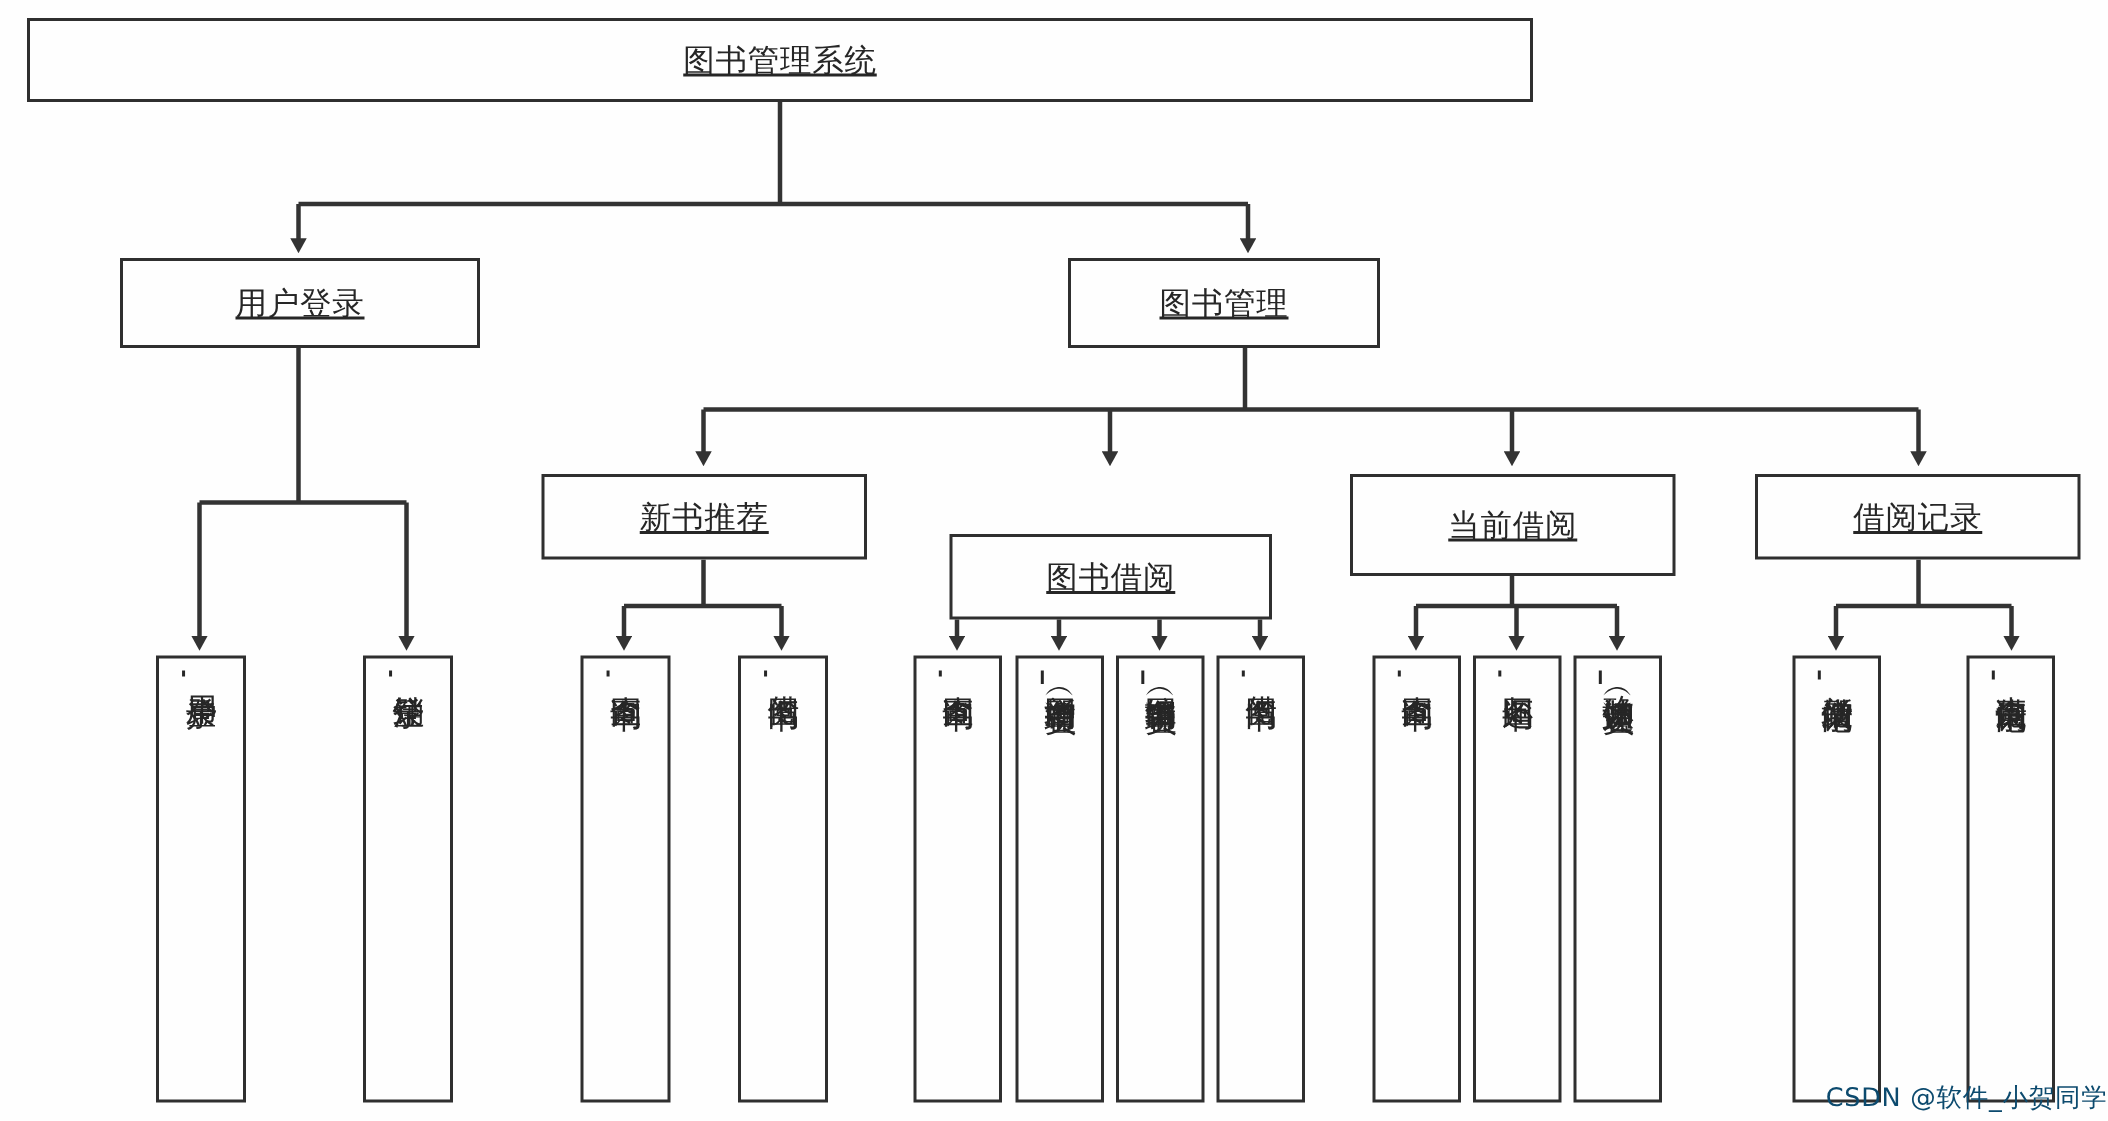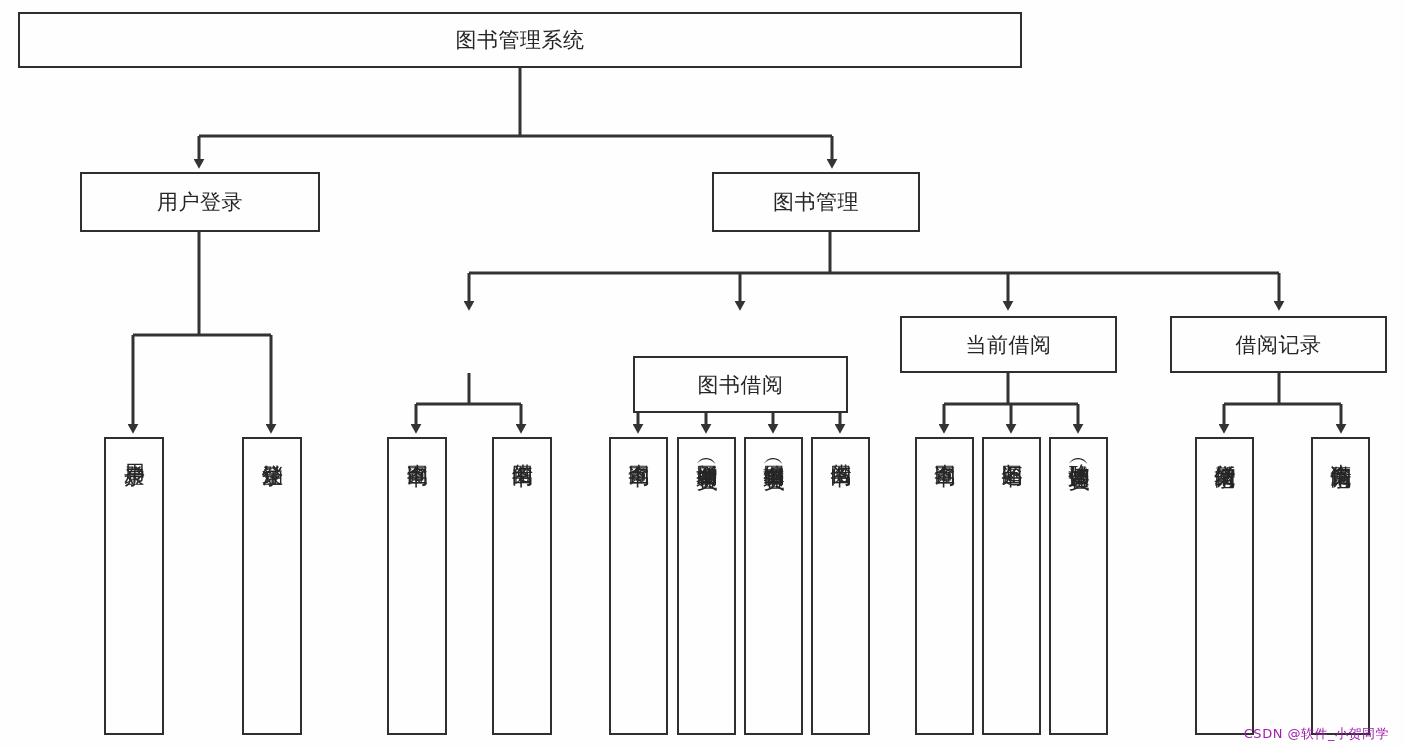--- a/index.html
+++ b/index.html
@@ -25,20 +25,21 @@
   }
   .node {
     position: absolute;
     box-sizing: border-box;
     border: 2.5px solid #2f2f2f;
     background: #fefefe;
     display: flex;
     align-items: center;
     justify-content: center;
     color: #262626;
+    text-decoration: underline;
   }
   .node.h-text {
     font-size: 21px;
     letter-spacing: 0.5px;
   }
   .node.v-text {
     align-items: flex-start;
     padding-top: 8px;
   }
   .vlabel {
@@ -49,24 +50,24 @@
     letter-spacing: 1px;
     white-space: pre-wrap;
     text-align: center;
     max-height: 288px;
   }
   .leaf-tall .vlabel {
     max-height: 286px;
   }
   #watermark {
     position: absolute;
-    right: 16px;
+    right: 0;
     bottom: 4px;
-    font-size: 13px;
-    color: #a21caf;
+    font-size: 17px;
+    color: #0c4a6e;
     letter-spacing: 0.5px;
     white-space: nowrap;
   }
 </style>
 </head>
 <body>
 
 <div id="canvas">
 
   <svg id="wires" viewBox="0 0 1405 747">
@@ -123,24 +124,27 @@
     <span>图书管理系统</span>
   </div>
 
   <div class="node h-text" style="left:80px; top:172px; width:240px; height:60px;">
     <span>用户登录</span>
   </div>
   <div class="node h-text" style="left:712px; top:172px; width:208px; height:60px;">
     <span>图书管理</span>
   </div>
 
+  <div class="node h-text" style="left:361px; top:316px; width:217px; height:57px;">
+    <span>新书推荐</span>
+  </div>
   <div class="node h-text" style="left:633px; top:316px; width:215px; height:57px;margin-top:40px;">
     <span>图书借阅</span>
   </div>
-  <div class="node h-text" style="left:900px; top:316px; width:217px; height:57px;">
+  <div class="node h-text" style="left:900px; top:316px; width:217px; height:68px;">
     <span>当前借阅</span>
   </div>
   <div class="node h-text" style="left:1170px; top:316px; width:217px; height:57px;">
     <span>借阅记录</span>
   </div>
 
   <div class="node v-text leaf-tall" style="left:104px; top:437px; width:60px; height:298px;">
     <span class="vlabel">用户登录</span>
   </div>
   <div class="node v-text leaf-tall" style="left:242px; top:437px; width:60px; height:298px;">

